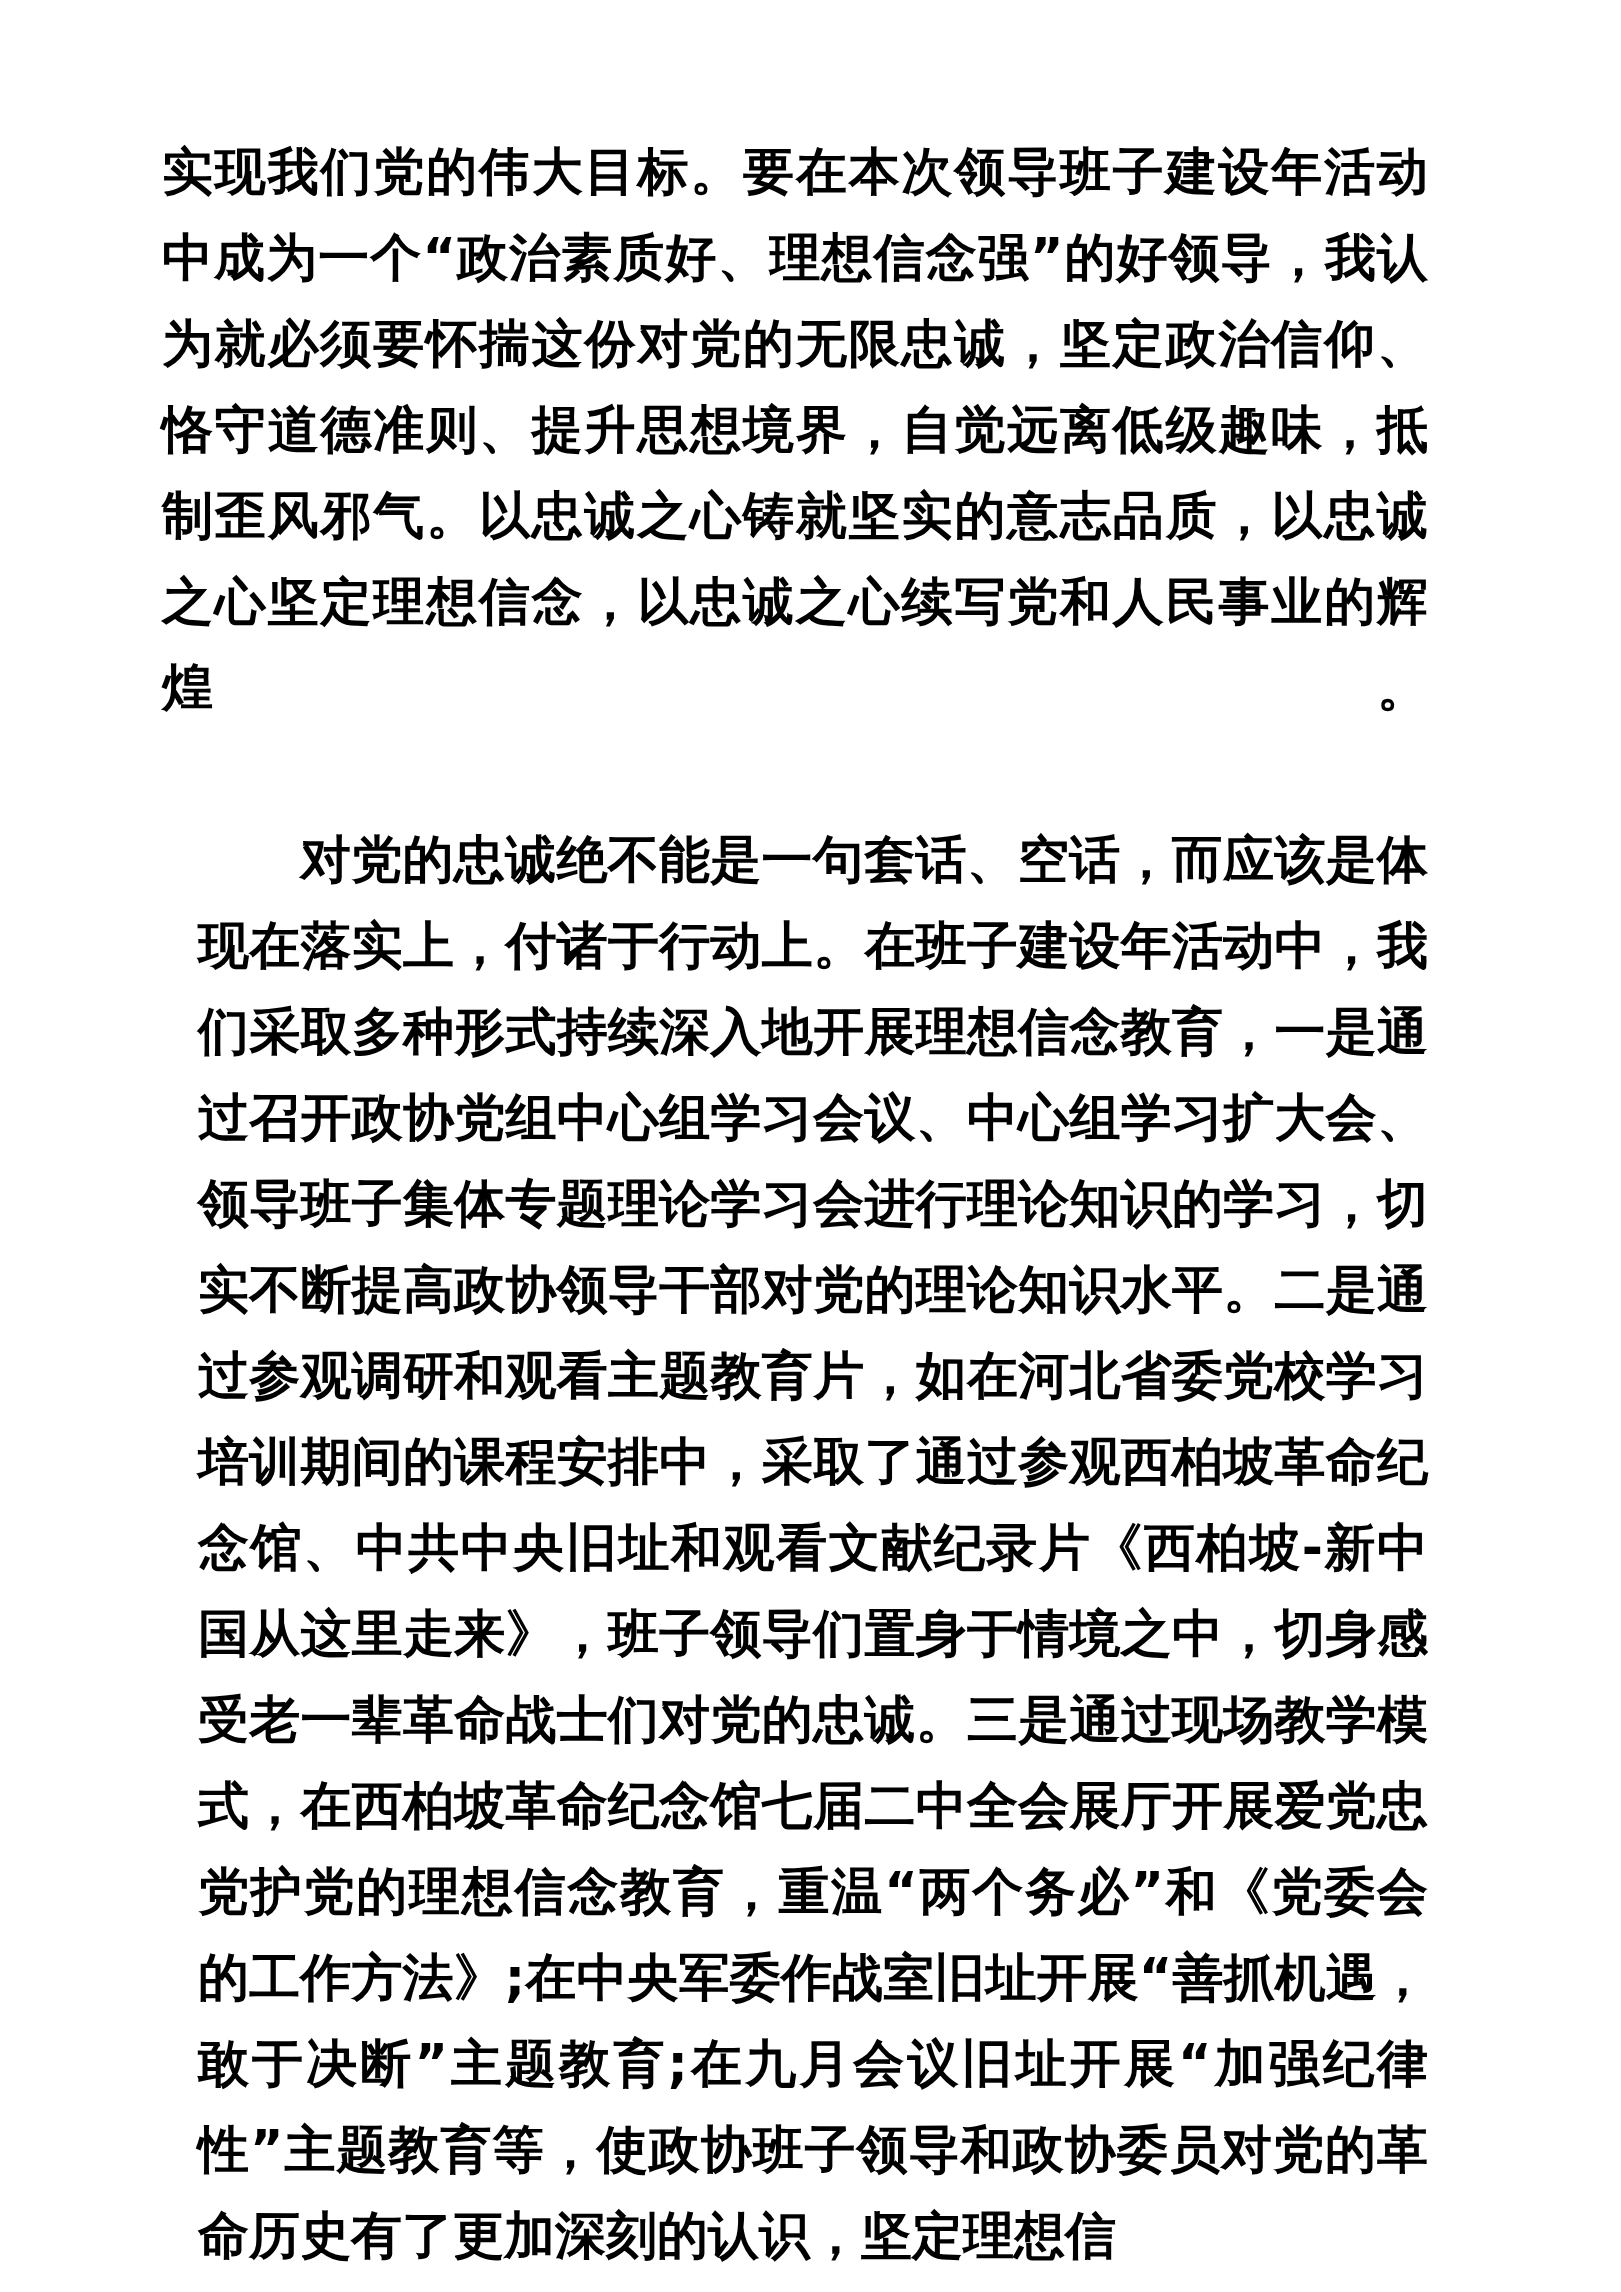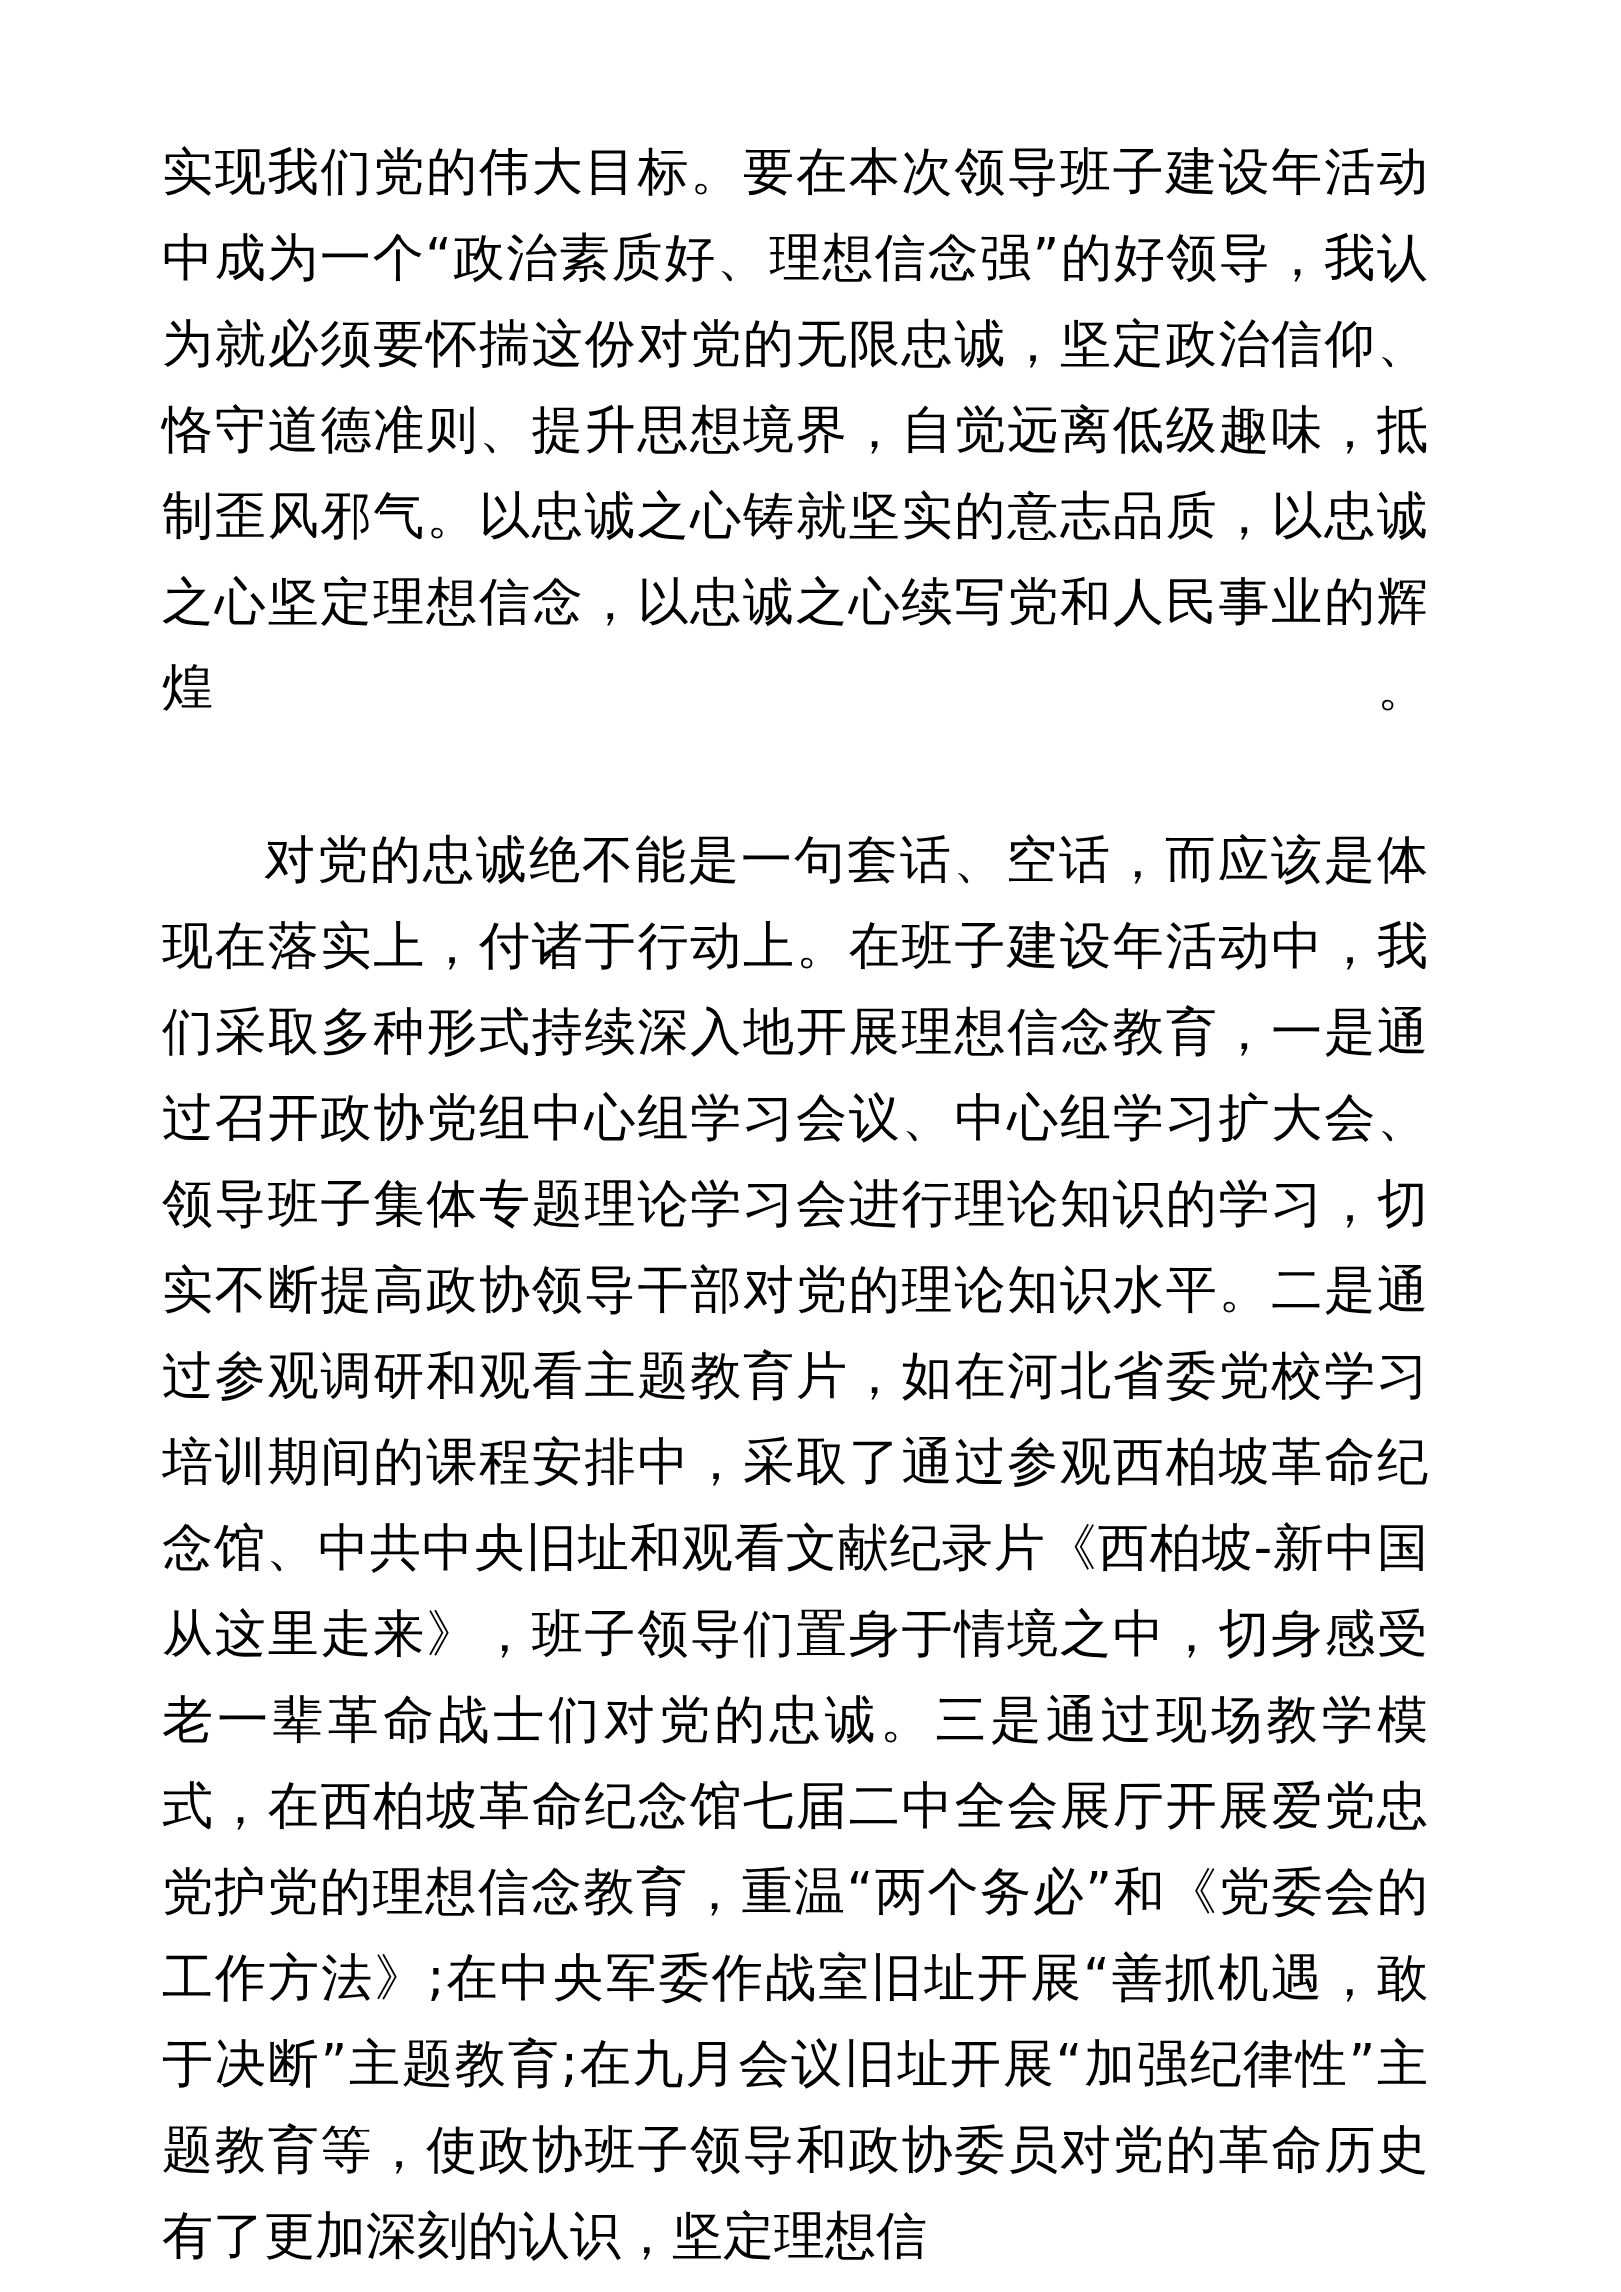--- a/index.html
+++ b/index.html
@@ -29,28 +29,29 @@
   }
 
   .para {
     margin: 0 0 0 0;
     color: #000000;
     font-size: 51px;
     line-height: 86px;
     letter-spacing: 0px;
     text-align: justify;
     text-justify: inter-character;
-    font-weight: 400;
+    font-weight: 700;
     font-family: "DejaVu Sans", "Liberation Sans", sans-serif;
     word-break: break-all;
     white-space: normal;
   }
 
   .para + .para {
     margin-top: 0;
+    margin-left: 36px;
   }
 
   .para.indent {
     text-indent: 102px;
   }
 
   
   .para::after {
     content: "";
     display: inline-block;

